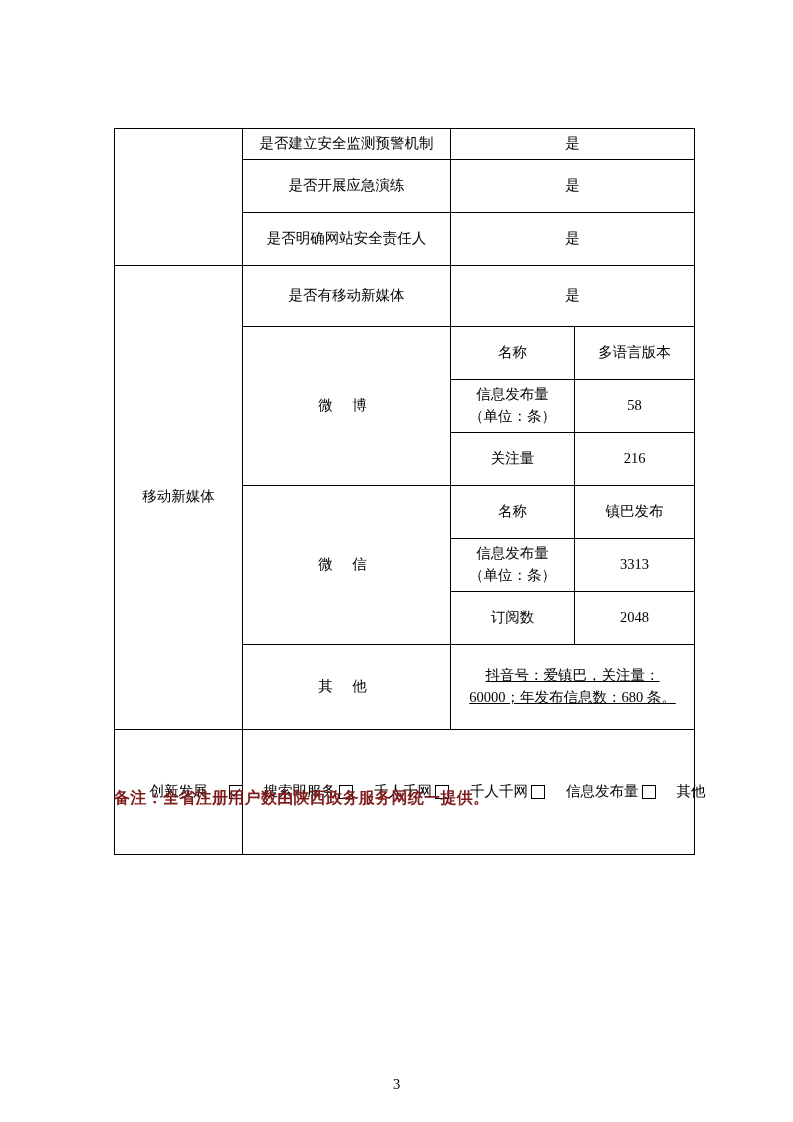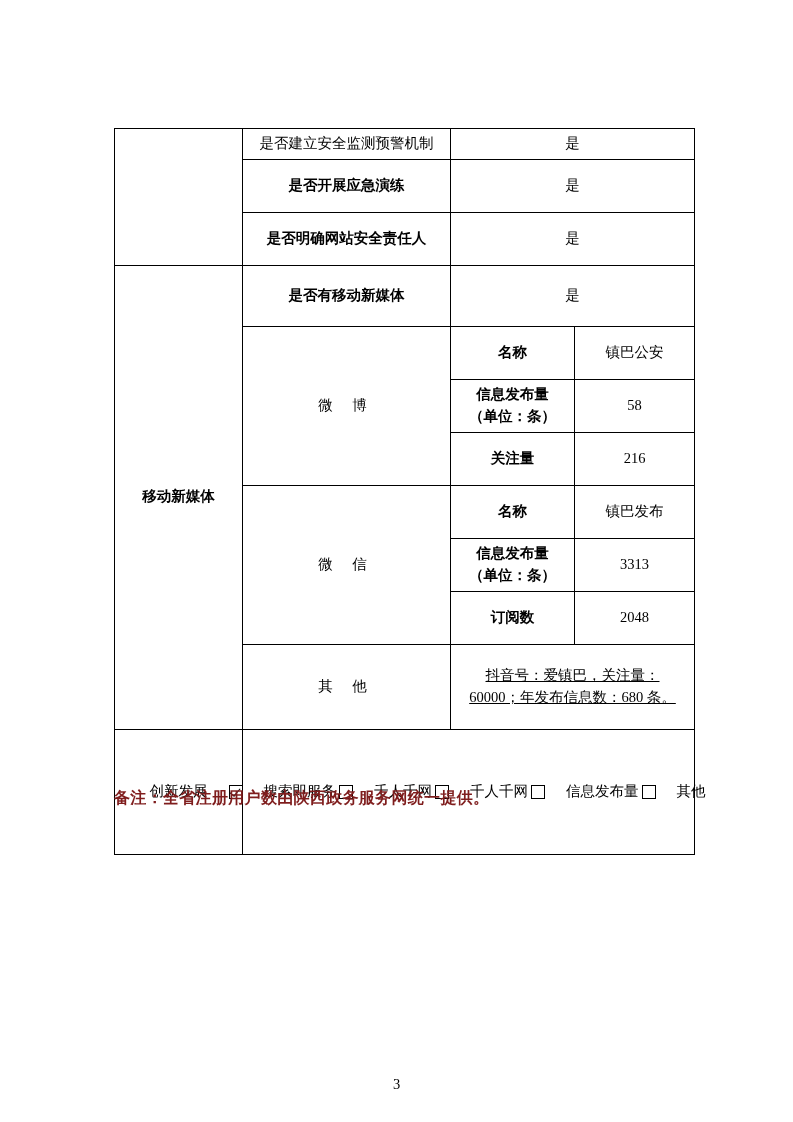--- a/index.html
+++ b/index.html
@@ -39,21 +39,20 @@
     text-align: center;
     vertical-align: middle;
     padding: 4px 6px;
     font-family: "Liberation Serif", "DejaVu Serif", serif;
   }
   .cell-pad {
     padding: 8px 6px;
   }
   .tall {
     height: 44px;
-    font-weight: bold;
   }
   .spaced2 {
     letter-spacing: 0.55em;
     padding-left: 0.55em;
   }
   .other-cell {
     text-align: left;
     padding-left: 22px;
     padding-right: 10px;
     line-height: 1.7;
@@ -111,21 +110,20 @@
     position: absolute;
     left: 0;
     width: 793px;
     top: 1040px;
     text-align: center;
     font-size: 14.5px;
     font-family: "Liberation Serif", "DejaVu Serif", serif;
   }
   .vert-label {
     font-size: 14.5px;
-    font-weight: bold;
   }
   .twoline { line-height: 1.45; }
 </style>
 </head>
 <body>
 
 <div class="page">
 
   <div class="table-wrap">
     <table class="main">
@@ -155,21 +153,21 @@
 
         <tr>
           <td rowspan="8" class="vert-label">移动新媒体</td>
           <td class="tall" style="height:52px">是否有移动新媒体</td>
           <td colspan="2">是</td>
         </tr>
 
         <tr>
           <td rowspan="3" class="spaced2">微 博</td>
           <td class="tall">名称</td>
-          <td>镇巴公安</td>
+          <td>多语言版本</td>
         </tr>
         <tr>
           <td class="tall">
             <div>信息发布量</div>
             <div>（单位：条）</div>
           </td>
           <td>58</td>
         </tr>
         <tr>
           <td class="tall">关注量</td>

